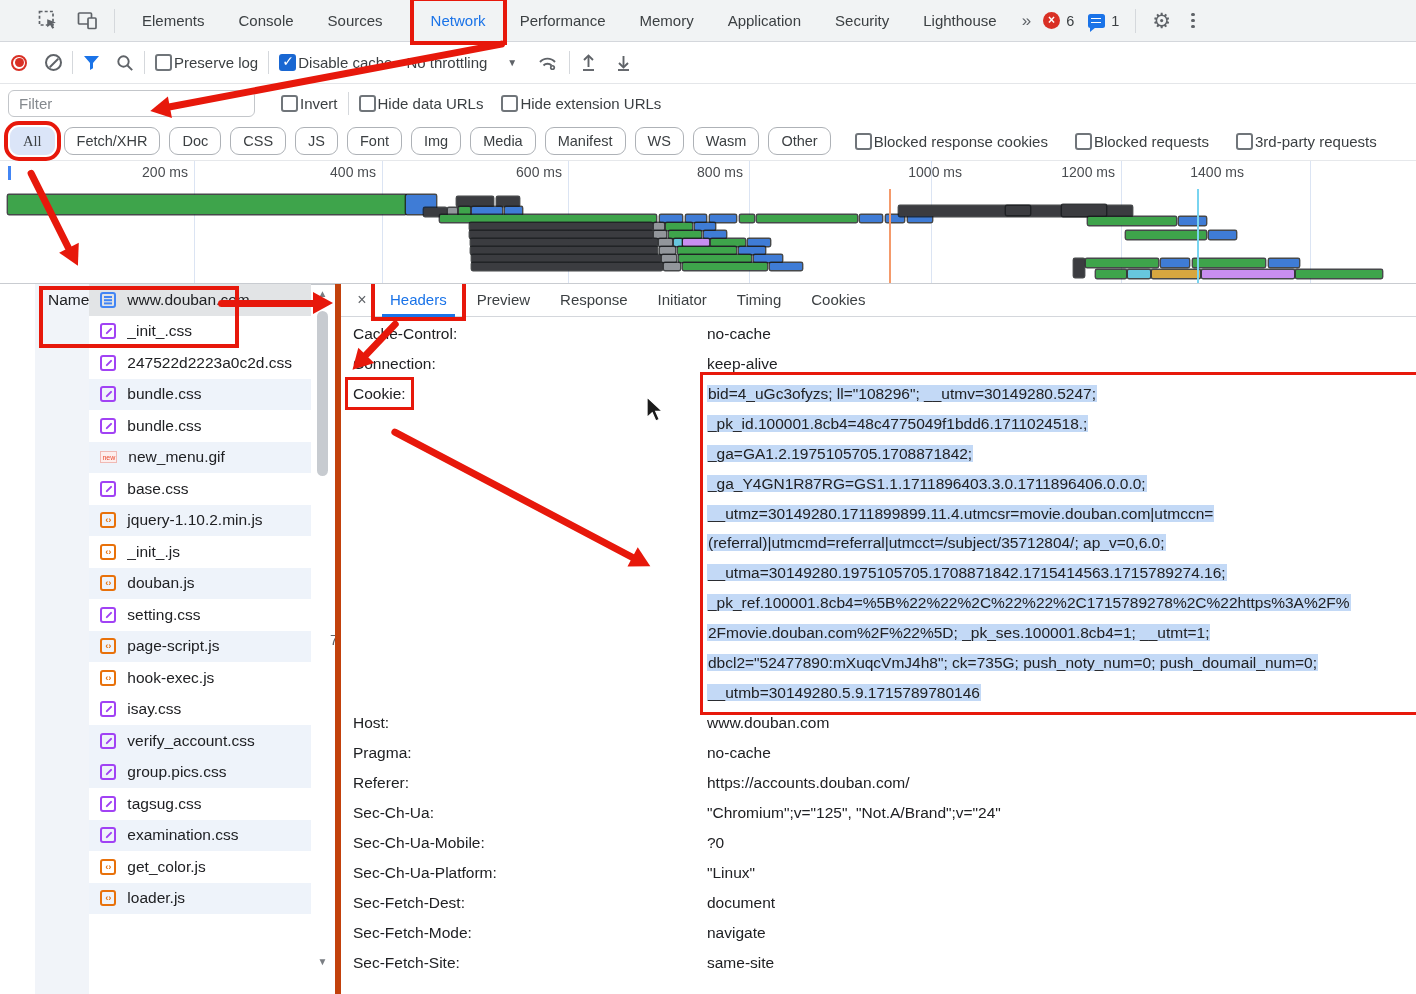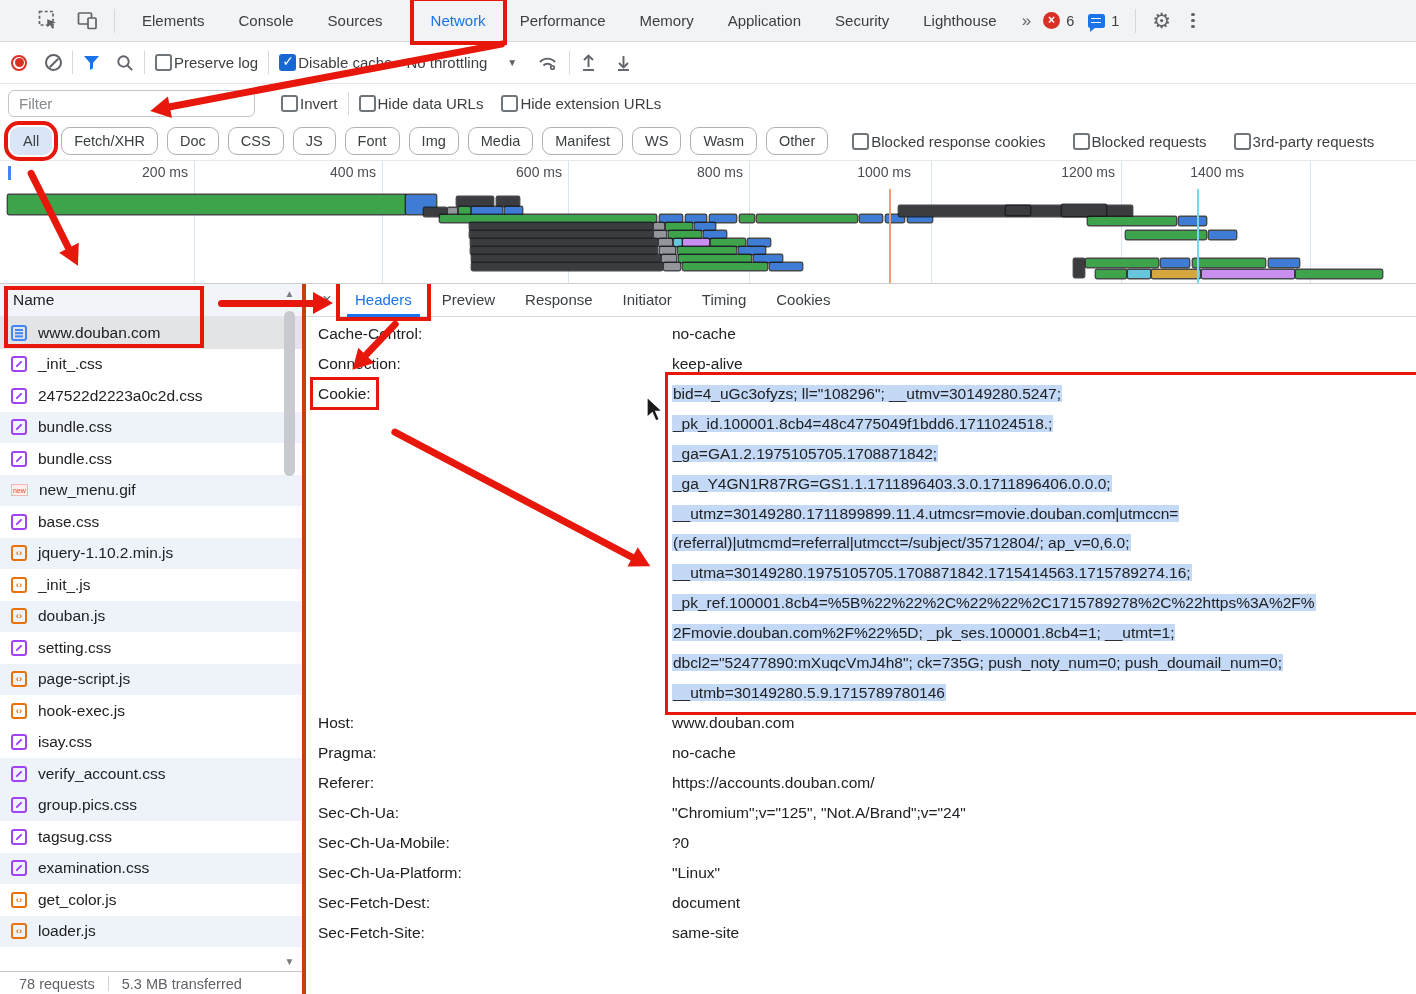--- a/index.html
+++ b/index.html
@@ -47,34 +47,34 @@
 
   
   #filter-row{display:flex;align-items:center;height:38px;background:#fff;padding-left:8px;}
   #filter-input{width:247px;height:27px;border:1px solid #c3c6ca;border-radius:6px;padding:0 10px;font-size:15px;color:var(--txt);outline:none;font-family:inherit;}
   #filter-input::placeholder{color:#84898e;}
   #filter-row .gap{width:26px;}
   
   #chips-row{display:flex;align-items:center;height:39px;background:#fff;padding-left:10px;border-bottom:1px solid #e6e8eb;}
   #chips{display:flex;align-items:center;gap:9px;}
   .chip{height:28px;line-height:26px;padding:0 12px;border:1px solid #aeb2b7;border-radius:9px;font-size:14.5px;color:#3c4043;background:#fff;white-space:nowrap;}
-  .chip.active{background:#dbe5f8;border-color:#dbe5f8;}
+  .chip.active{background:#dbe5f8;border-color:#dbe5f8;font-family:Liberation Serif, serif;}
   #chip-checks{display:flex;align-items:center;gap:27px;margin-left:24px;}
 
   
   #waterfall{position:relative;height:123px;background:#fff;border-bottom:1px solid #c9ccd1;overflow:hidden;}
   .gridline{position:absolute;top:0;bottom:0;width:1px;background:#dbe4f3;}
   .tick-label{position:absolute;top:3px;width:110px;text-align:right;font-size:14px;color:#494c50;}
   .bar{position:absolute;box-shadow:0 0 0 1.4px rgba(24,26,29,.8);border-radius:1px;}
   .marker{position:absolute;top:28px;bottom:0;width:2px;}
   .imark{position:absolute;background:#4285f4;}
 
   
   #main-split{display:flex;height:711px;}
-  #request-panel{position:relative;width:306px;border-right:4px solid #c2410c;display:flex;flex-direction:column;background:#fff;}
+  #request-panel{position:relative;width:306px;border-right:6px solid #c2410c;display:flex;flex-direction:row;background:#fff;margin-left:35px;}
   #list-header{flex:0 0 32px;line-height:32px;padding-left:13px;font-size:15.5px;color:#202124;background:#f1f4f9;border-bottom:1px solid #e2e5ea;}
   #req-rows{flex:1;overflow:hidden;}
   .req-row{display:flex;align-items:center;gap:11px;padding-left:11px;height:31.5px;font-size:15.5px;color:#202124;white-space:nowrap;}
   .req-row.light{background:#eef3fa;}
   .req-row.selected{background:#e2e4e6;}
   .fic{flex:0 0 auto;}
   .fic-doc{width:16px;height:16px;border:2px solid #4285f4;border-radius:3px;position:relative;}
   .fic-doc::after{content:"";position:absolute;left:2px;top:2.5px;width:8px;height:1.8px;background:#4285f4;box-shadow:0 3.2px 0 #4285f4,0 6.4px 0 #4285f4;}
   .fic-css{width:16px;height:16px;border:2px solid #a142f4;border-radius:3px;position:relative;}
   .fic-css::after{content:"";position:absolute;left:2.2px;top:5px;width:8px;height:2.2px;background:#a142f4;border-radius:2px;transform:rotate(-45deg);}
@@ -271,21 +271,21 @@
   <div id="waterfall">
       <div class="gridline" style="left: 194px;"></div>
       <div class="tick-label" style="left: 78px;">200 ms</div>
       <div class="gridline" style="left: 382px;"></div>
       <div class="tick-label" style="left: 266px;">400 ms</div>
       <div class="gridline" style="left: 568px;"></div>
       <div class="tick-label" style="left: 452px;">600 ms</div>
       <div class="gridline" style="left: 749px;"></div>
       <div class="tick-label" style="left: 633px;">800 ms</div>
       <div class="gridline" style="left: 931px;"></div>
-      <div class="tick-label" style="left: 801px;">1000 ms</div>
+      <div class="tick-label" style="left: 852px;">1000 ms</div>
       <div class="gridline" style="left: 1121px;"></div>
       <div class="tick-label" style="left: 1005px;">1200 ms</div>
       <div class="gridline" style="left: 1310px;"></div>
       <div class="tick-label" style="left: 1134px;">1400 ms</div>
       <div class="bar" style="left: 8px; top: 34px; width: 398px; height: 19px; background: rgb(62, 164, 75);"></div>
       <div class="bar" style="left: 406px; top: 34px; width: 30px; height: 19px; background: rgb(63, 124, 214);"></div>
       <div class="bar" style="left: 457px; top: 36px; width: 36px; height: 9px; background: rgb(59, 60, 64);"></div>
       <div class="bar" style="left: 497px; top: 36px; width: 22px; height: 9px; background: rgb(59, 60, 64);"></div>
       <div class="bar" style="left: 424px; top: 47px; width: 22px; height: 8px; background: rgb(59, 60, 64);"></div>
       <div class="bar" style="left: 448px; top: 47px; width: 9px; height: 8px; background: rgb(146, 150, 155);"></div>
@@ -504,20 +504,24 @@
           </div>
           <div class="kv">
             <div class="k"><span>Sec-Ch-Ua-Platform:</span></div>
             <div class="v">"Linux"</div>
           </div>
           <div class="kv">
             <div class="k"><span>Sec-Fetch-Dest:</span></div>
             <div class="v">document</div>
           </div>
           <div class="kv">
+            <div class="k"><span>Sec-Fetch-Mode:</span></div>
+            <div class="v">navigate</div>
+          </div>
+          <div class="kv">
             <div class="k"><span>Sec-Fetch-Site:</span></div>
             <div class="v">same-site</div>
           </div>
         </div>
     </section>
   </div>
 
   <div class="ann-arrow" style="left:505px;top:44px;width:361px;transform:rotate(169.3deg);">
       <div class="shaft" style="width:344px;"></div>
       <div class="head" style="left:341px;"></div>

